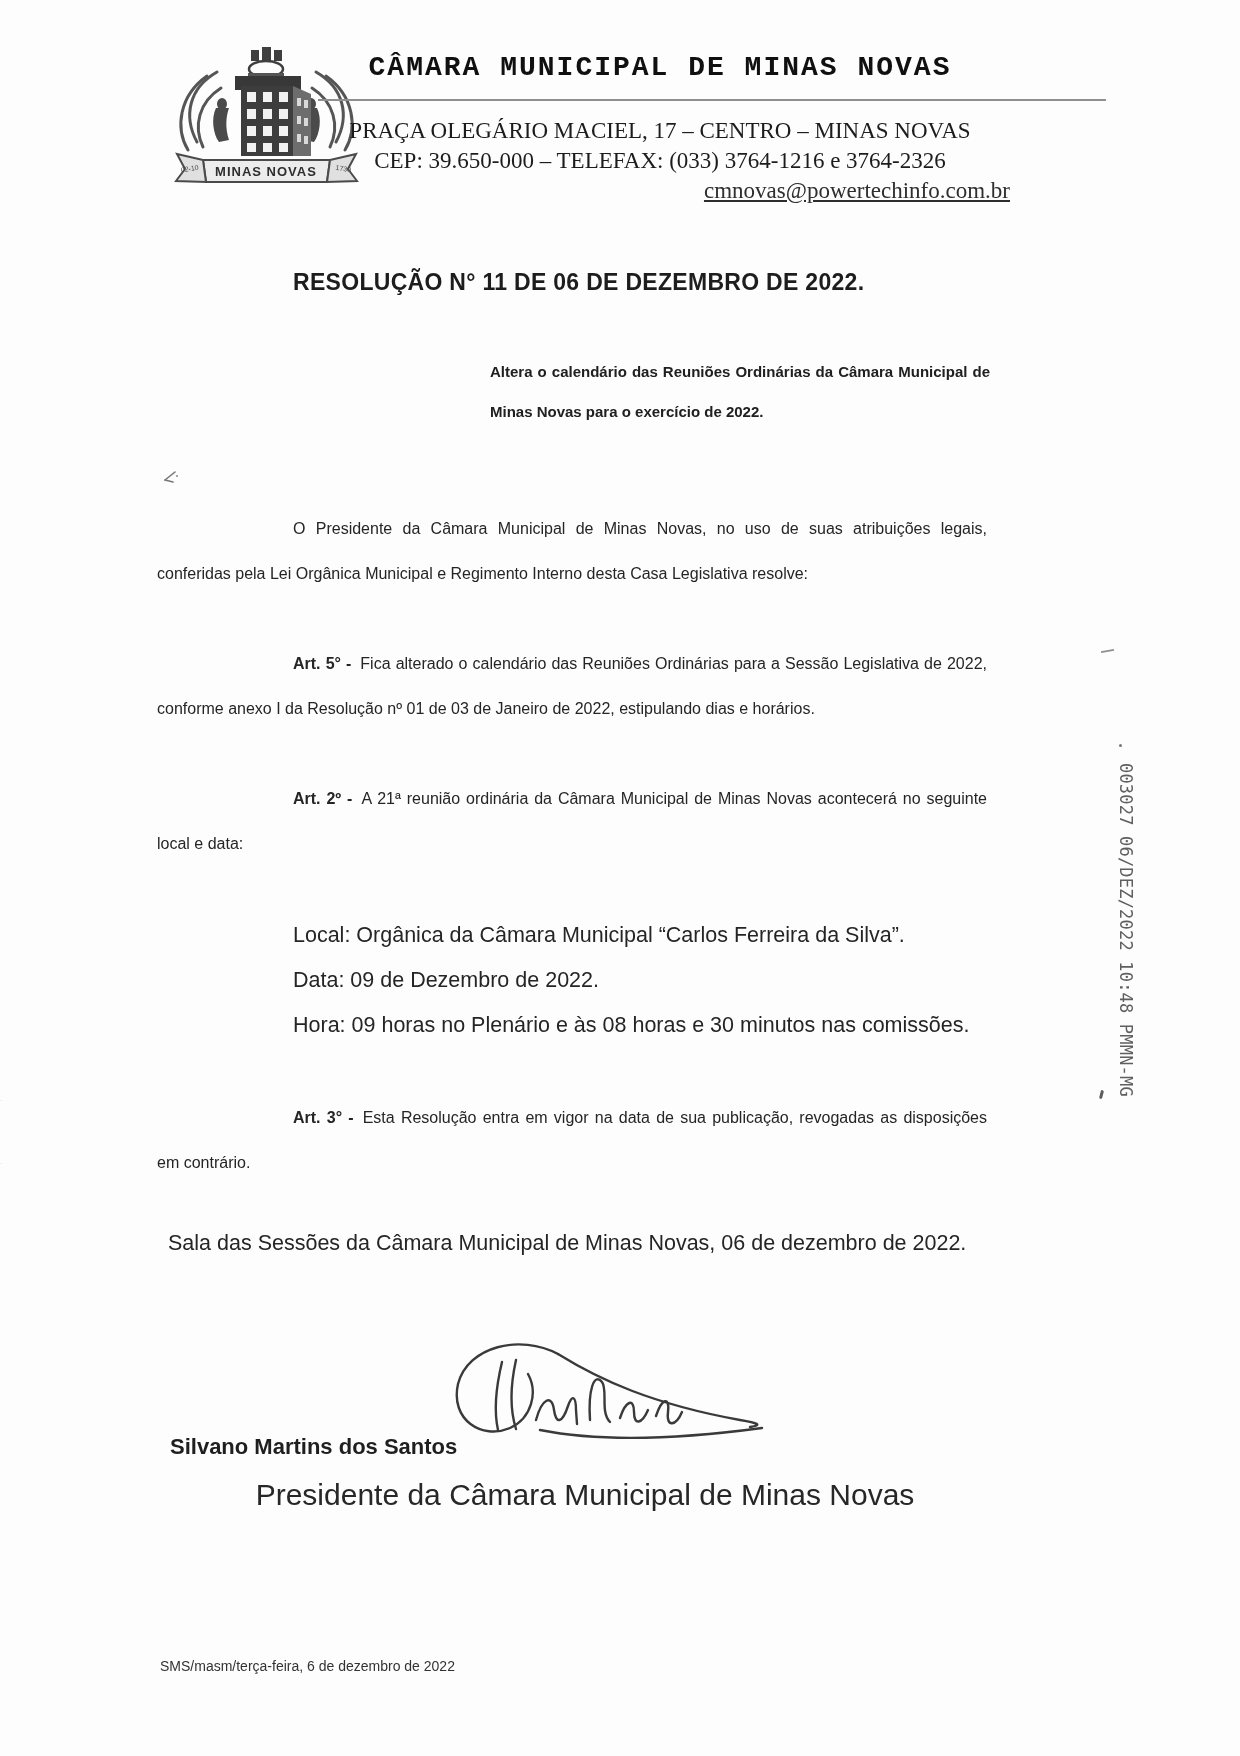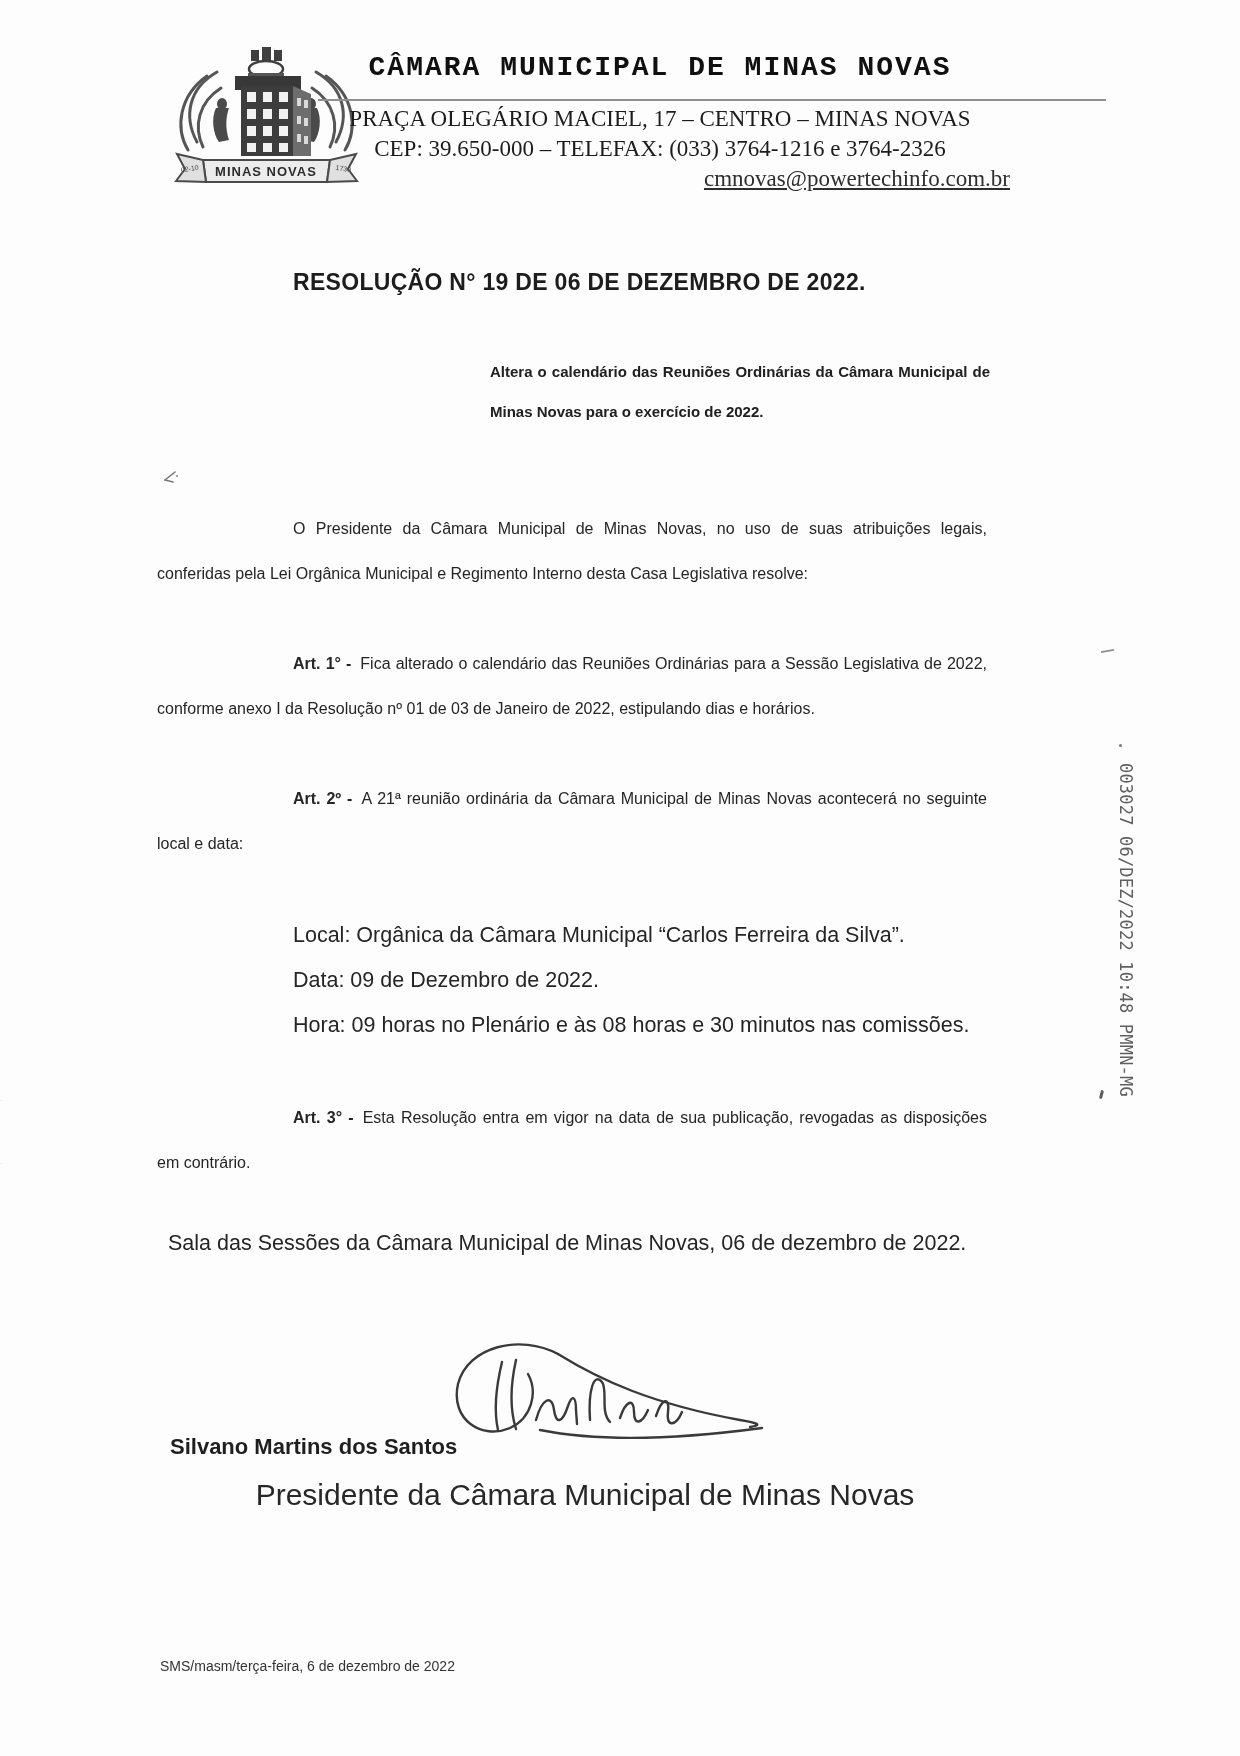--- a/index.html
+++ b/index.html
@@ -16,21 +16,21 @@
   .crest{position:absolute;left:163px;top:44px;width:207px;height:150px;}
   .head-text{position:absolute;left:310px;top:52px;width:700px;text-align:center;}
   .org-name{
     font-family:"Liberation Mono", monospace;
     font-weight:700;font-size:28px;letter-spacing:2px;
     color:#101010;white-space:nowrap;
   }
   .head-rule{position:absolute;left:318px;top:99px;width:788px;height:2px;background:#8f8f8f;}
   .addr{
     font-family:"Liberation Serif", serif;
-    font-size:23px;color:#1c1c1c;line-height:30px;white-space:nowrap;
+    font-size:23px;color:#1c1c1c;line-height:30px;white-space:nowrap;margin-top:12px;
   }
   .addr1{position:absolute;left:310px;top:104px;width:700px;text-align:center;}
   .addr2{position:absolute;left:310px;top:134px;width:700px;text-align:center;}
   .email-line{position:absolute;left:310px;top:164px;width:700px;text-align:right;}
   .email-line span{text-decoration:underline;color:#2e2e2e;}
   
   .res-title{
     position:absolute;left:293px;top:269px;
     font-size:23px;font-weight:700;letter-spacing:.3px;color:#1d1d1d;white-space:nowrap;
   }
@@ -149,28 +149,28 @@
     <text x="27" y="127" text-anchor="middle" font-family="Liberation Sans, sans-serif" font-size="7" fill="#4a4a4a" transform="rotate(-9 27 127)">02-10</text>
     <text x="180" y="127" text-anchor="middle" font-family="Liberation Sans, sans-serif" font-size="7" fill="#4a4a4a" transform="rotate(9 180 127)">1730</text>
   </svg>
 
   <div class="head-text org-name">CÂMARA MUNICIPAL DE MINAS NOVAS</div>
   <div class="head-rule"></div>
   <div class="addr addr1">PRAÇA OLEGÁRIO MACIEL, 17 – CENTRO – MINAS NOVAS</div>
   <div class="addr addr2">CEP: 39.650-000 – TELEFAX: (033) 3764-1216 e 3764-2326</div>
   <div class="addr email-line"><span>cmnovas@powertechinfo.com.br</span></div>
 
-  <div class="res-title">RESOLUÇÃO N° 19 DE 06 DE DEZEMBRO DE 2022.</div>
+  <div class="res-title">RESOLUÇÃO N° 11 DE 06 DE DEZEMBRO DE 2022.</div>
 
   <div class="ementa">Altera o calendário das Reuniões Ordinárias da Câmara Municipal de Minas Novas para o exercício de 2022.</div>
 
   <div class="para indent preamble">O Presidente da Câmara Municipal de Minas Novas, no uso de suas atribuições legais, conferidas pela Lei Orgânica Municipal e Regimento Interno desta Casa Legislativa resolve:</div>
 
   <div class="para indent art1">
-    <span class="art-label">Art. 1° -</span><span>Fica alterado o calendário das Reuniões Ordinárias para a Sessão Legislativa de 2022, conforme anexo I da Resolução nº 01 de 03 de Janeiro de 2022, estipulando dias e horários.</span>
+    <span class="art-label">Art. 5° -</span><span>Fica alterado o calendário das Reuniões Ordinárias para a Sessão Legislativa de 2022, conforme anexo I da Resolução nº 01 de 03 de Janeiro de 2022, estipulando dias e horários.</span>
   </div>
 
   <div class="para indent art2">
     <span class="art-label">Art. 2º -</span><span>A 21ª reunião ordinária da Câmara Municipal de Minas Novas acontecerá no seguinte local e data:</span>
   </div>
 
   <div class="meeting">
     <div>Local: Orgânica da Câmara Municipal “Carlos Ferreira da Silva”.</div>
     <div>Data: 09 de Dezembro de 2022.</div>
     <div>Hora: 09 horas no Plenário e às 08 horas e 30 minutos nas comissões.</div>

